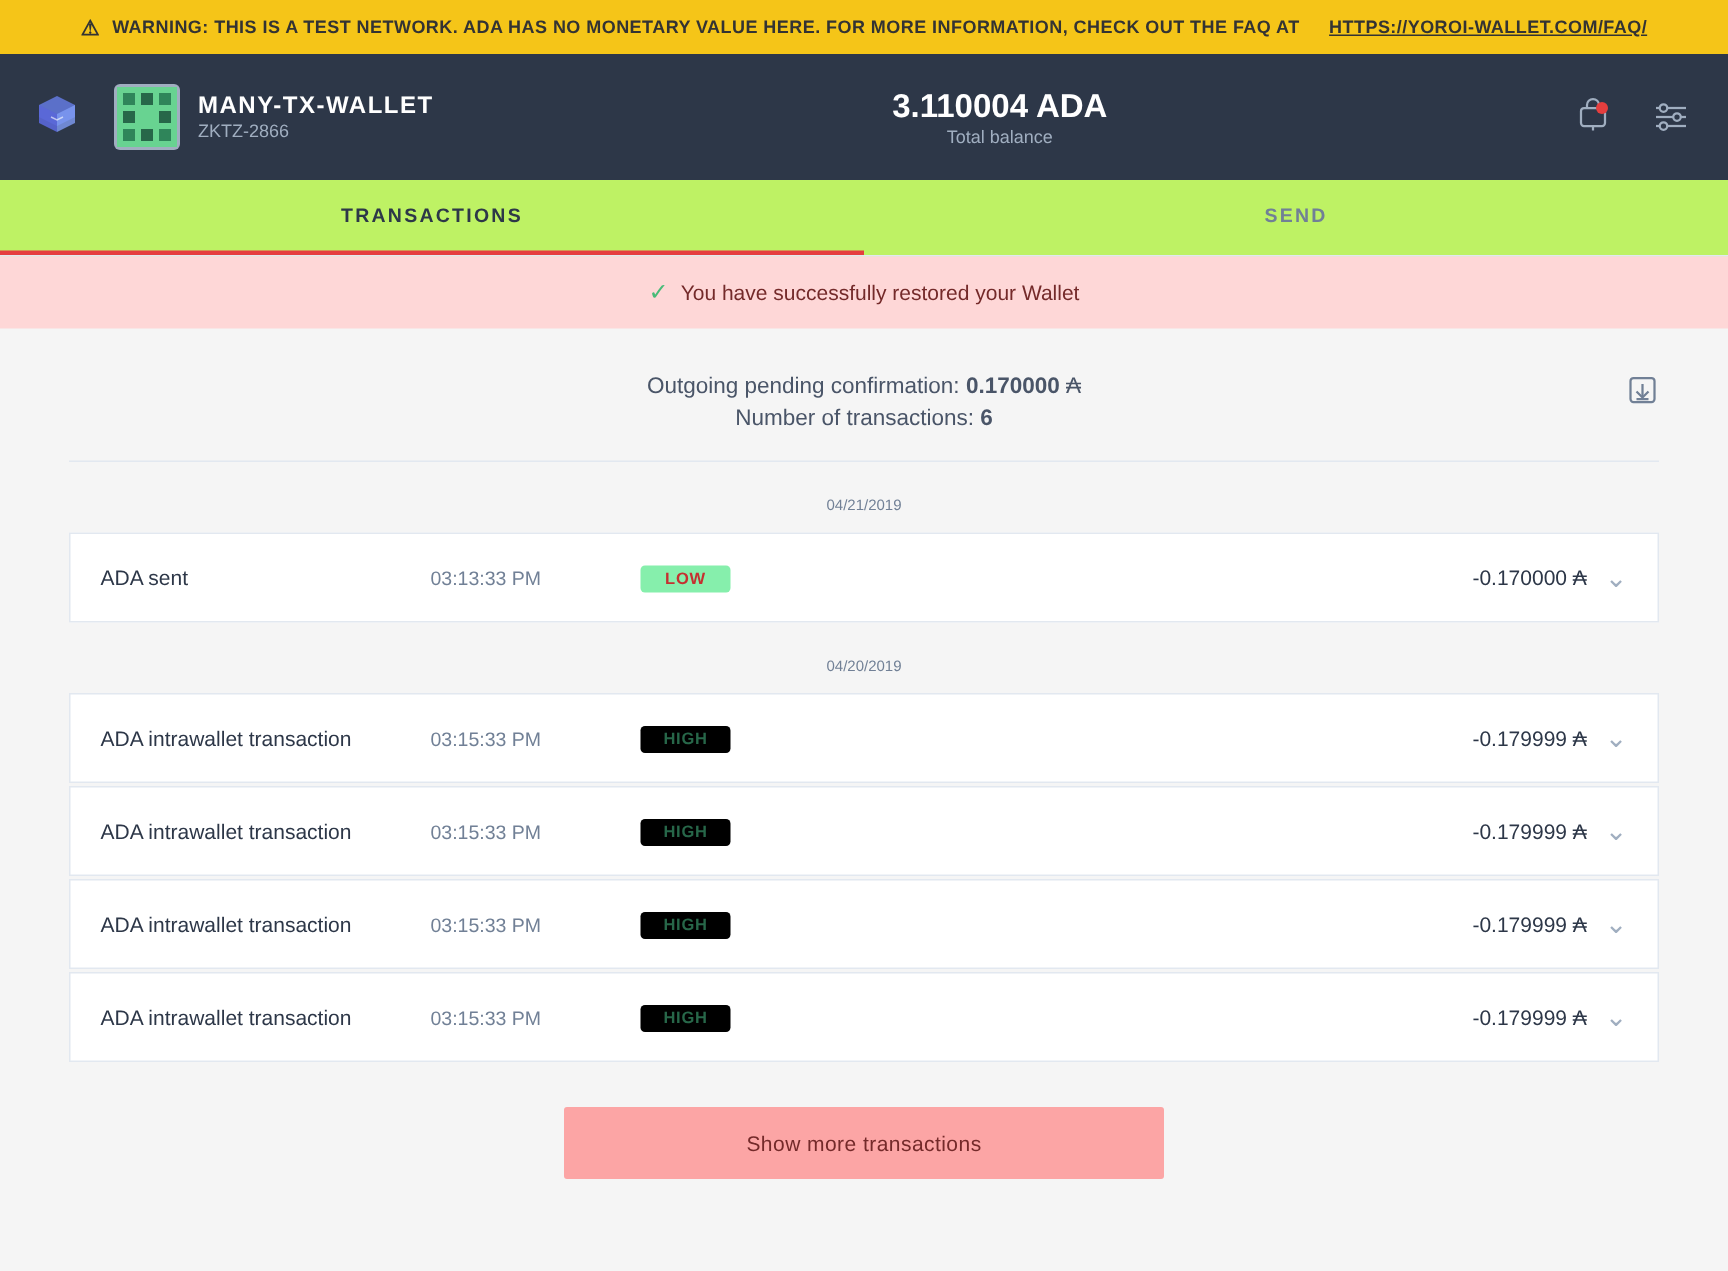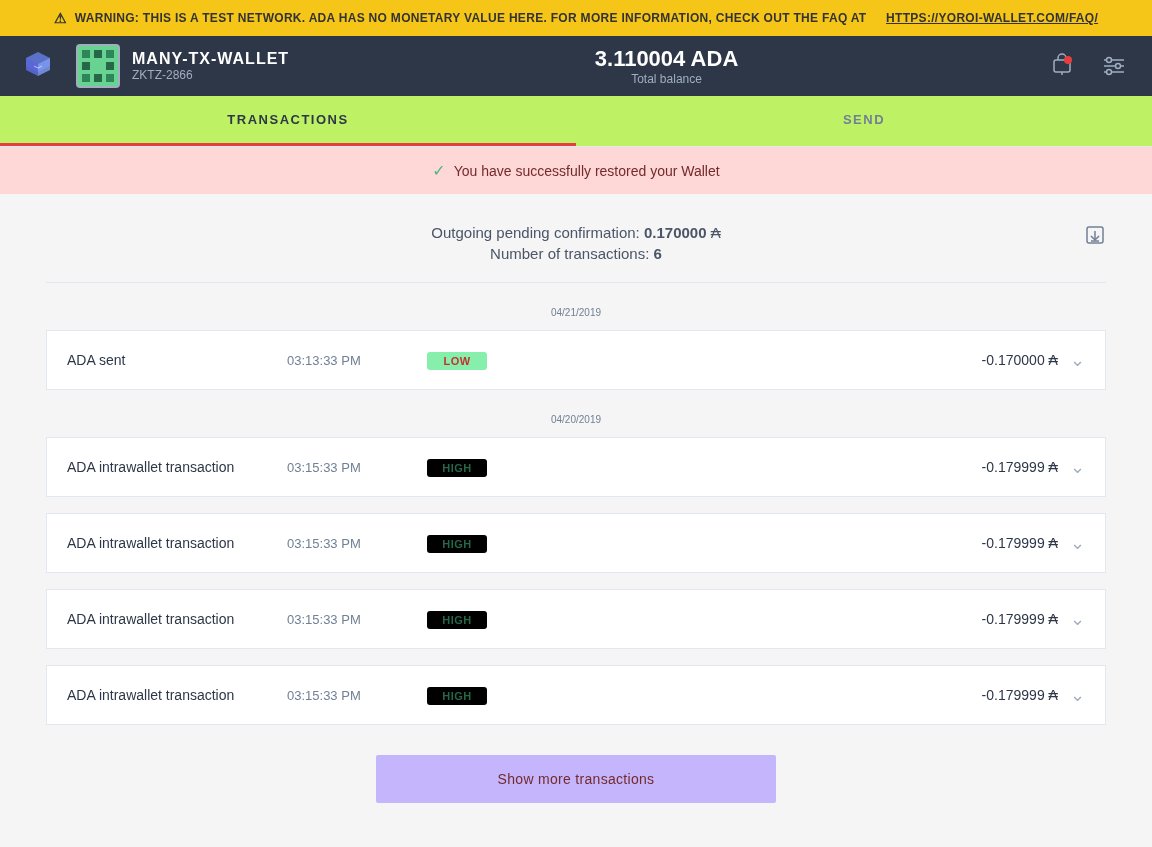--- a/index.html
+++ b/index.html
@@ -26,21 +26,21 @@
     .warning-icon {
       font-size: 14px;
     }
 
     
     .header {
       background: #2d3748;
       display: flex;
       align-items: center;
       padding: 0 20px;
-      height: 60px;
+      height: 84px;
     }
     .wallet-icon {
       width: 44px;
       height: 44px;
       background: #a0aec0;
       border-radius: 4px;
       margin-right: 12px;
       display: flex;
       align-items: center;
       justify-content: center;
@@ -180,21 +180,21 @@
       padding: 4px;
     }
 
     
     .transaction-row {
       background: #fff;
       border: 1px solid #e2e8f0;
       display: flex;
       align-items: center;
       padding: 18px 20px;
-      margin-bottom: 16px;
+      margin-bottom: 2px;
       cursor: pointer;
     }
     .tx-type {
       flex: 0 0 220px;
       font-size: 14px;
       color: #2d3748;
       font-weight: 500;
     }
     .tx-time {
       flex: 0 0 140px;
@@ -235,21 +235,21 @@
       font-size: 18px;
     }
 
     
     .show-more-container {
       display: flex;
       justify-content: center;
       margin: 30px 0 20px 0;
     }
     .show-more-btn {
-      background: #c4b5fd;
+      background: #fca5a5;
       color: #742a2a;
       border: none;
       padding: 16px 0;
       width: 400px;
       font-size: 14px;
       font-weight: 500;
       cursor: pointer;
       border-radius: 2px;
       letter-spacing: 0.3px;
     }

